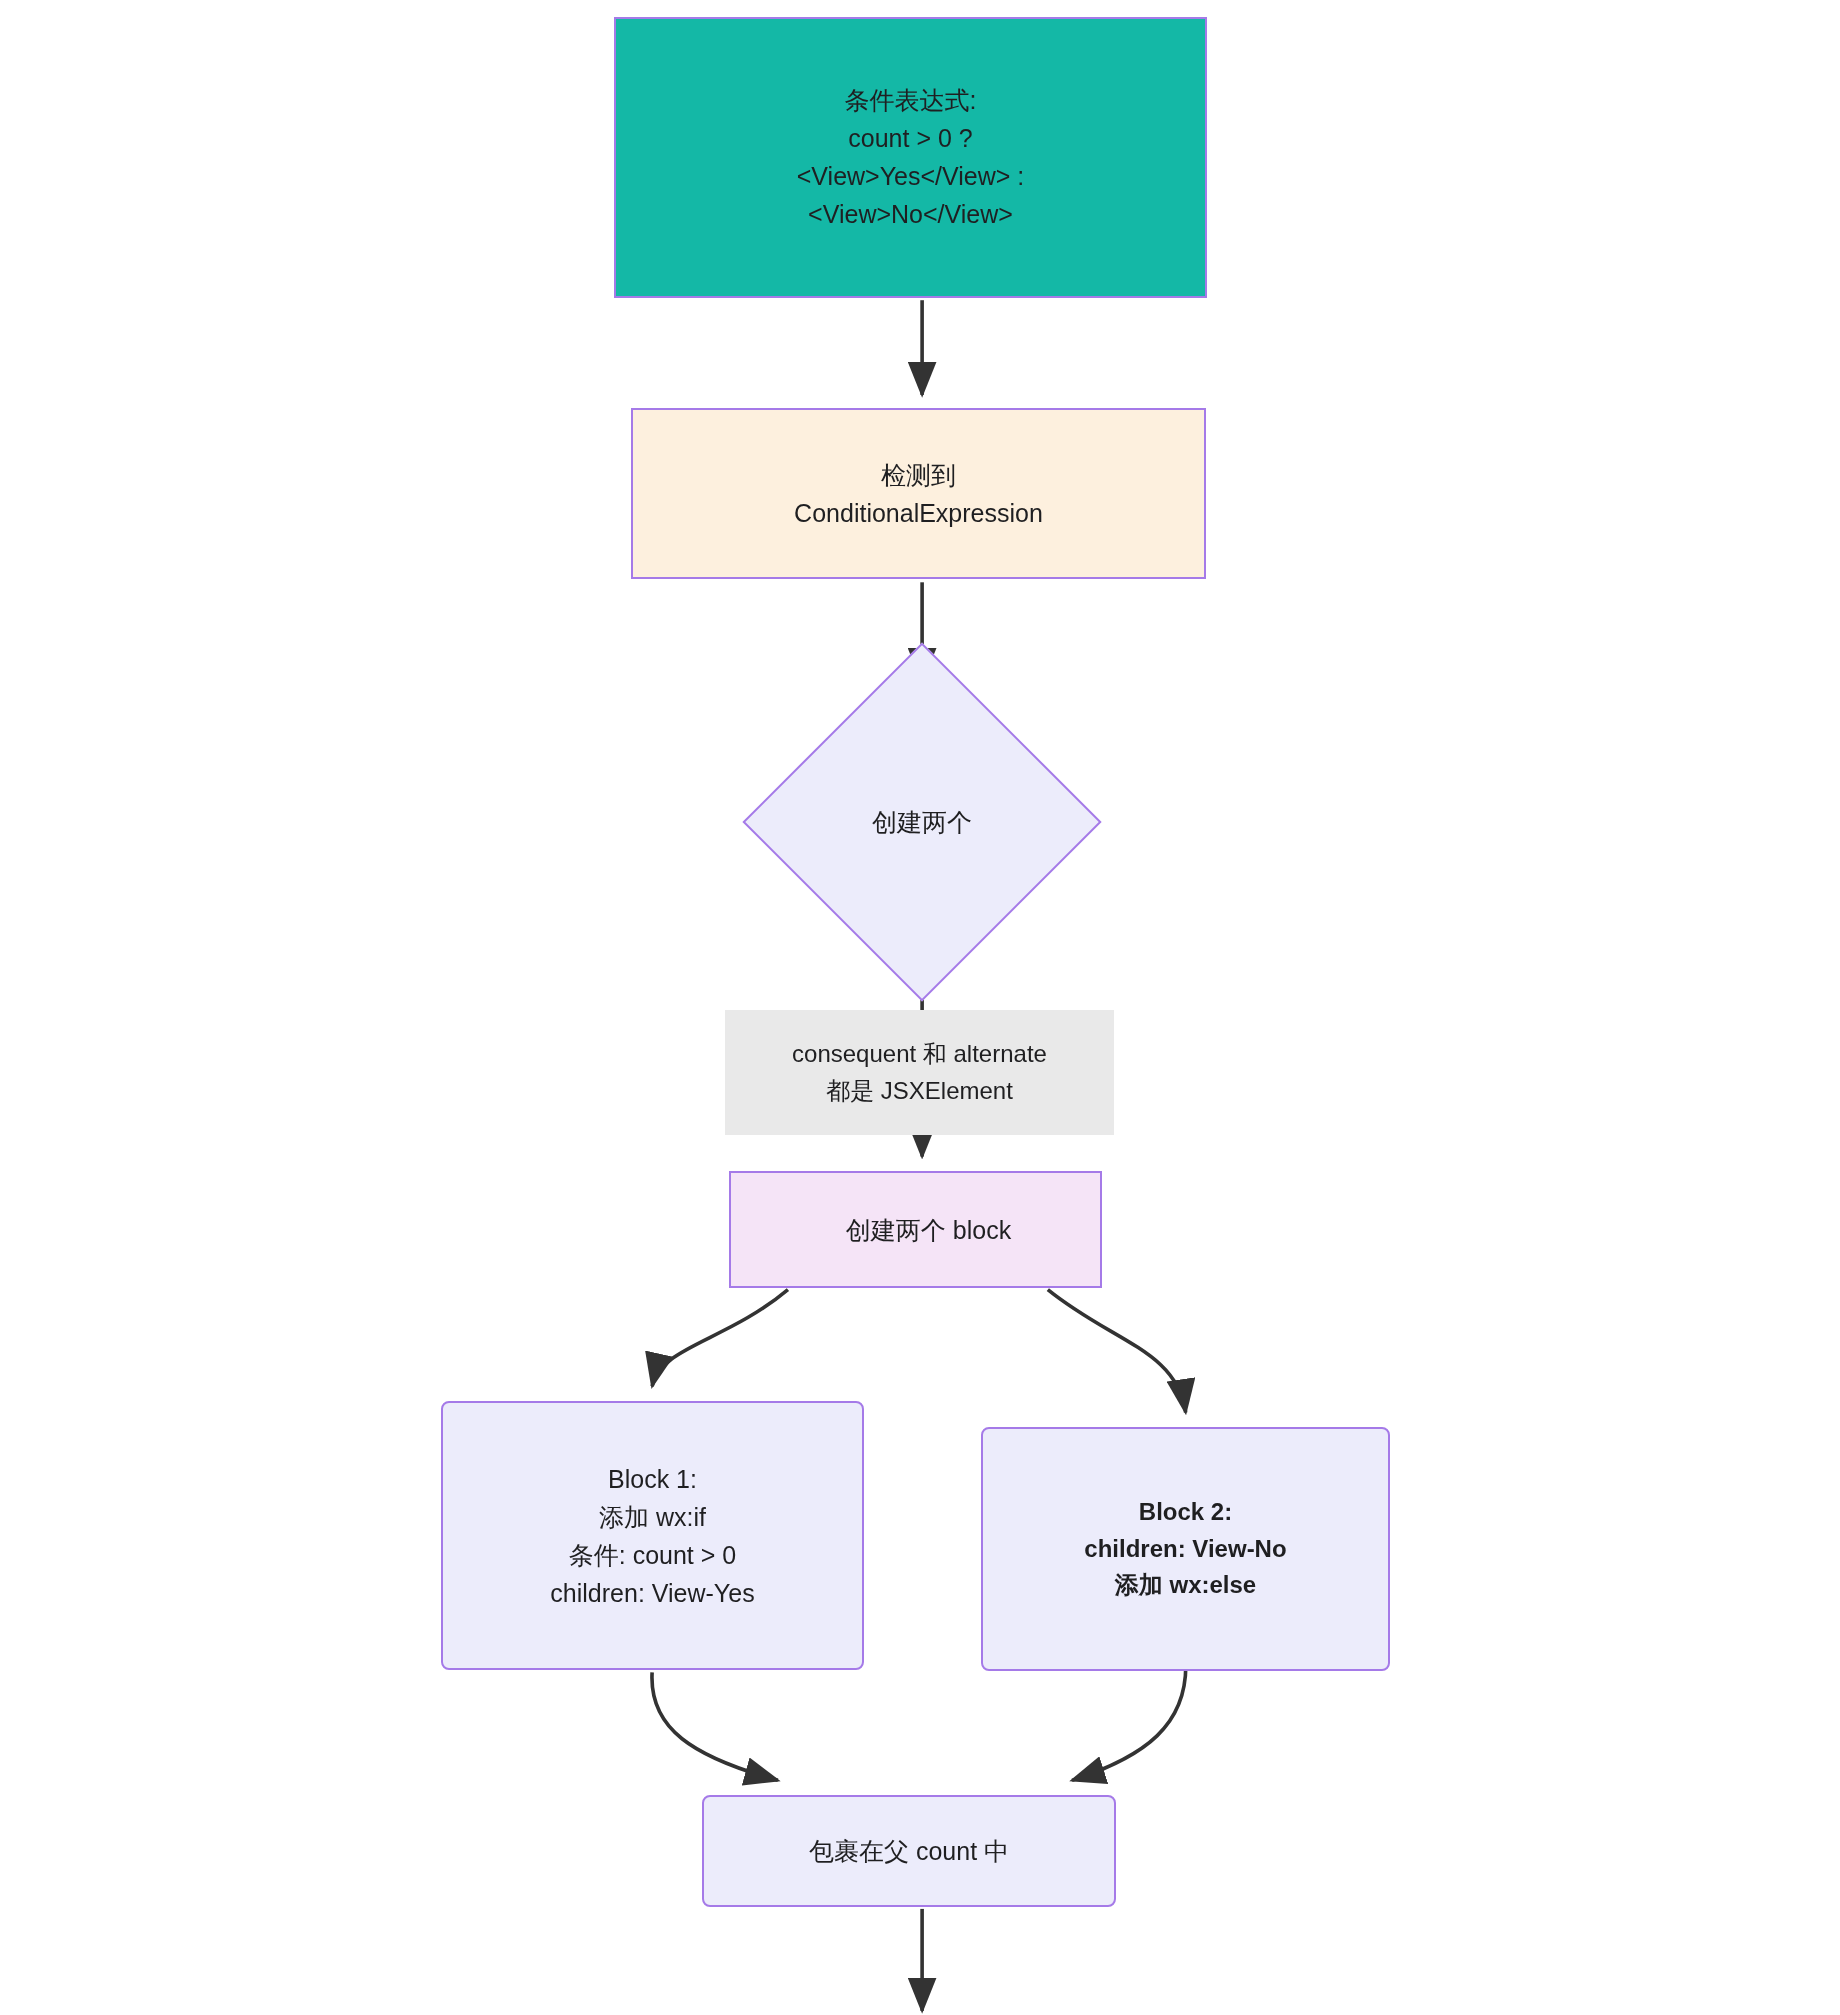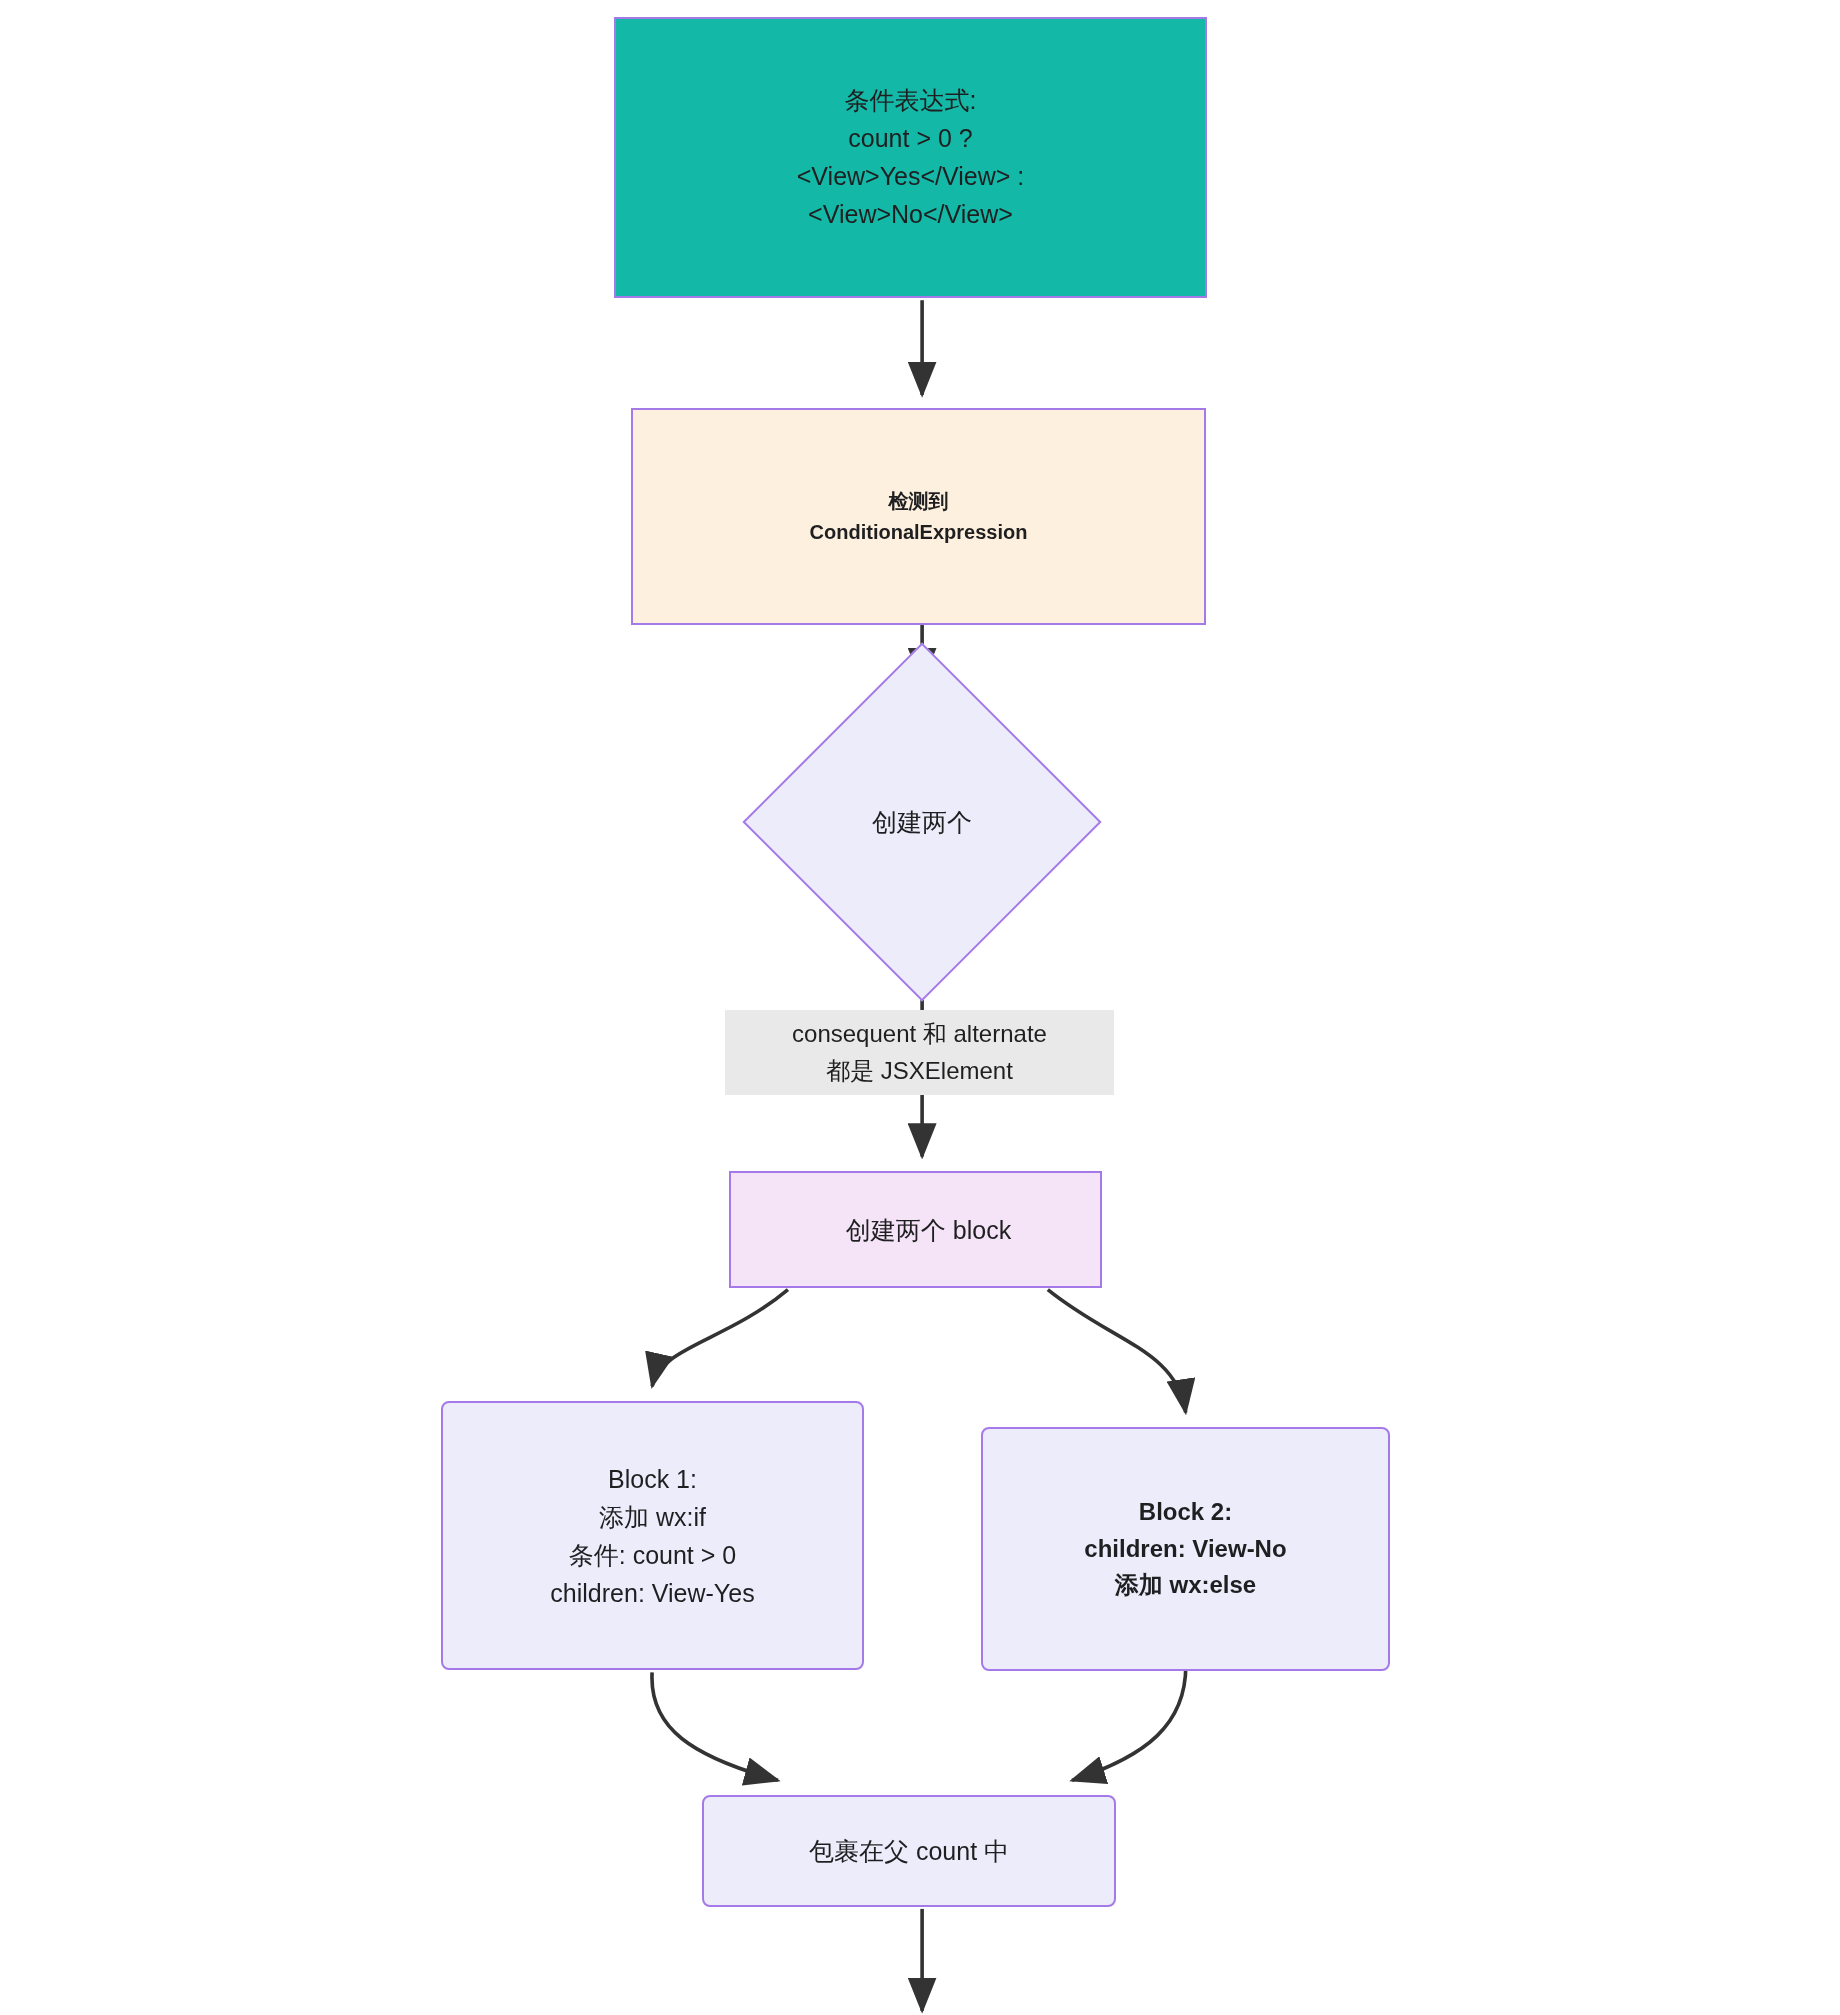--- a/index.html
+++ b/index.html
@@ -49,23 +49,23 @@
     background:#e9e9e9;
     color:#1f1f21;
     display:flex;align-items:center;justify-content:center;
     text-align:center;line-height:1.52;
     box-sizing:border-box;
   }
   .edge-label .ln{display:block;white-space:pre;}
 
   
   #node-conditional-expression{left:614px;top:16.5px;width:593px;height:281px;font-size:25px;}
-  #node-detected-conditional  {left:631px;top:408px;width:575px;height:217px;font-size:20px;font-weight:bold;}
+  #node-detected-conditional  {left:631px;top:408px;width:575px;height:171px;font-size:25px;}
   #node-check-type            {left:795px;top:695px;width:254px;height:254px;font-size:25px;}
-  #edge-label-jsx             {left:725px;top:1010px;width:389px;height:85px;font-size:24px;}
+  #edge-label-jsx             {left:725px;top:1010px;width:389px;height:125px;font-size:24px;}
   #node-create-two-blocks     {left:729px;top:1171px;width:373px;height:117px;font-size:25px;padding-left:26px;}
   #node-block-1               {left:441px;top:1401px;width:423px;height:269px;font-size:25px;}
   #node-block-2               {left:981px;top:1427px;width:409px;height:244px;font-size:24px;font-weight:bold;}
   #node-wrap-parent-block     {left:702px;top:1795px;width:414px;height:112px;font-size:25px;}
 </style>
 </head>
 <body>
 
 <div id="canvas">
 

